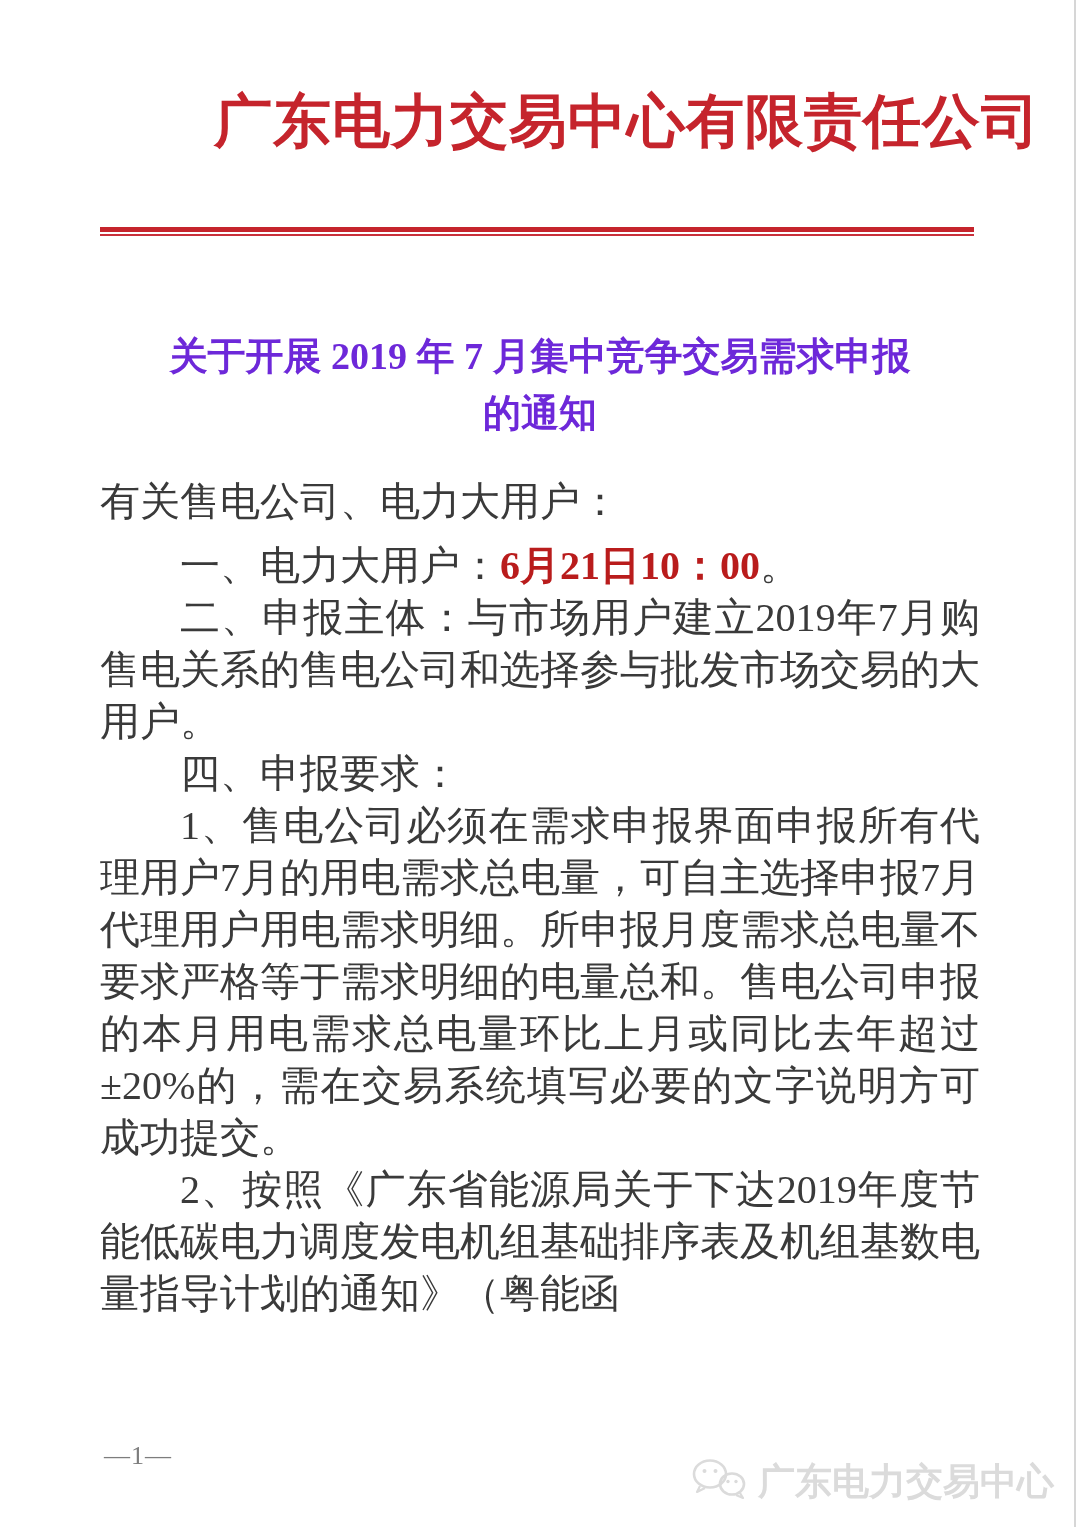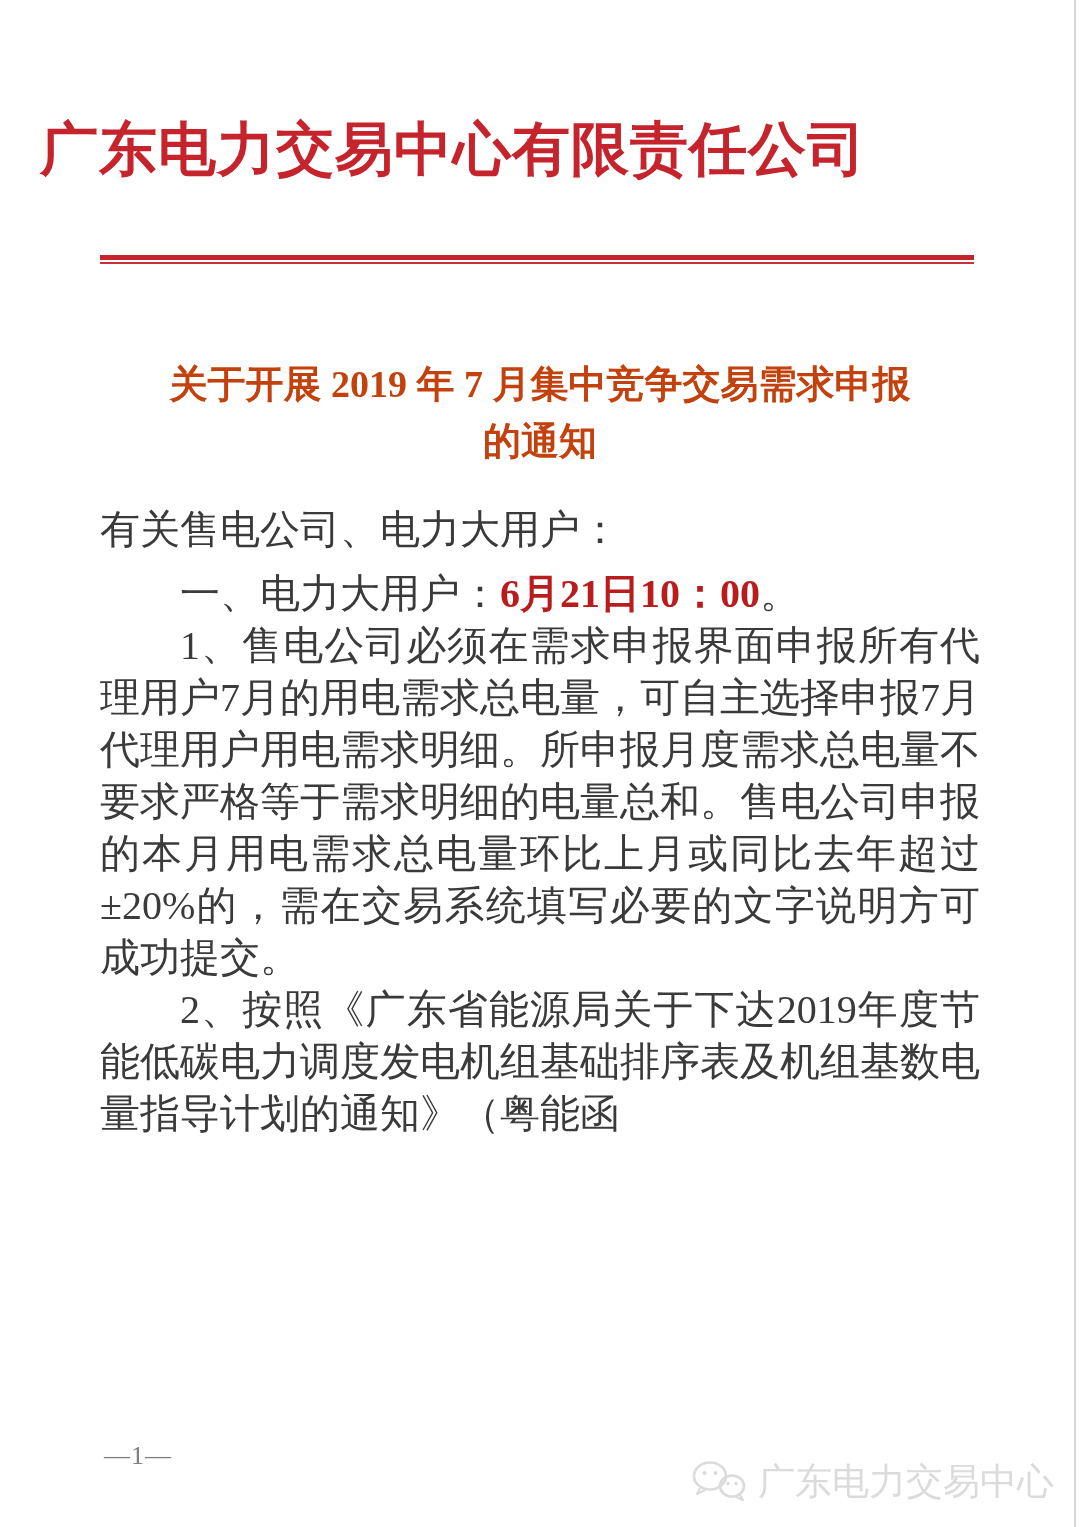--- a/index.html
+++ b/index.html
@@ -15,39 +15,39 @@
   .scan-edge {
     position: absolute;
     top: 0; bottom: 0;
     right: 4px;
     width: 2px;
     background: #cccccc;
     opacity: .8;
   }
   
   .org-title {
-    margin: 120px 40px 0;
-    text-align: left;
+    margin: 92px 40px 0;
+    text-align: right;
     font-size: 58px;
     font-weight: bold;
     color: #c5242c;
     letter-spacing: 1px;
     line-height: 1.05;
   }
   .red-rule { margin: 74px 106px 0 100px; }
   .red-rule .bar-thick { height: 5px; background: #c5242c; }
   .red-rule .bar-gap   { height: 2px; background: #ffffff; }
   .red-rule .bar-thin  { height: 2px; background: #c9303a; }
   
   .doc-title {
     margin: 92px 80px 0;
     text-align: center;
     font-size: 38px;
     font-weight: bold;
-    color: #c2410c;
+    color: #6d28d9;
     line-height: 57px;
   }
   
   .body-text {
     margin: 34px 100px 0;
     font-size: 40px;
     line-height: 52px;
     color: #3a3a3a;
     text-align: justify;
     text-justify: inter-ideograph;
@@ -63,25 +63,24 @@
     font-size: 26px;
     color: #7d7d7d;
     letter-spacing: 1px;
     font-family: "Liberation Serif", "DejaVu Serif", serif;
   }
   .watermark {
     position: absolute;
     right: 26px;
     bottom: 20px;
     display: flex;
-    align-items: center;
     gap: 10px;
     color: #dbdbdb;
     font-size: 37px;
-    font-weight: normal;
+    font-weight: bold;
     font-family: "Liberation Sans", "DejaVu Sans", sans-serif;
     white-space: nowrap;
     user-select: none;
   }
   .watermark svg { display: block; }
 </style>
 </head>
 <body>
 
 <div class="page">
@@ -104,22 +103,24 @@
     </h2>
 
     <div class="body-text">
       <p class="salutation">有关售电公司、电力大用户：</p>
 
 
       <p class="para">
         <span>一、电力大用户：</span><span class="bold-seg">6月21日10：00</span><span>。</span>
       </p>
 
+      <p class="para">二、申报主体：与市场用户建立2019年7月购售电关系的售电公司和选择参与批发市场交易的大用户。</p>
 
 
+      <p class="para">四、申报要求：</p>
 
       <p class="para">1、售电公司必须在需求申报界面申报所有代理用户7月的用电需求总电量，可自主选择申报7月代理用户用电需求明细。所申报月度需求总电量不要求严格等于需求明细的电量总和。售电公司申报的本月用电需求总电量环比上月或同比去年超过±20%的，需在交易系统填写必要的文字说明方可成功提交。</p>
 
       <p class="para">2、按照《广东省能源局关于下达2019年度节能低碳电力调度发电机组基础排序表及机组基数电量指导计划的通知》（粤能函</p>
     </div>
   </main>
 
   <footer>
     <div class="page-number">—1—</div>
 

